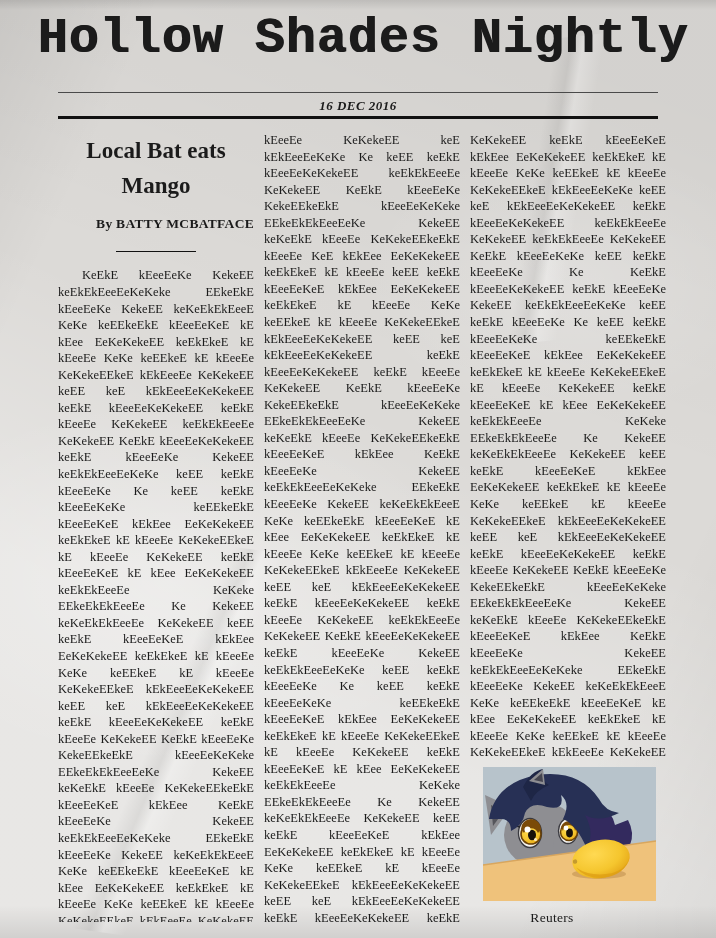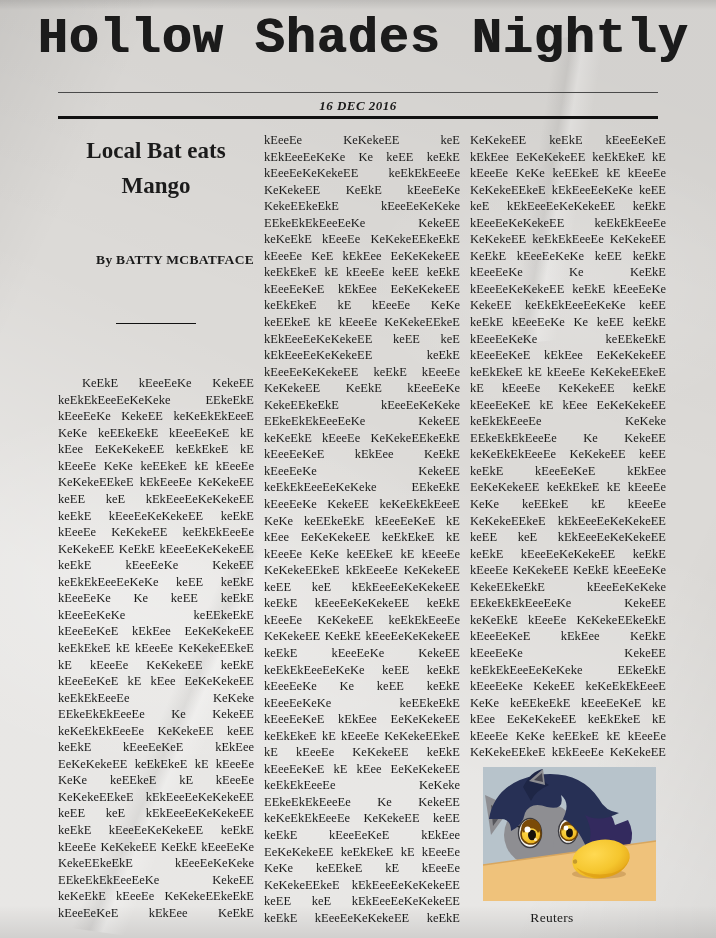--- a/index.html
+++ b/index.html
@@ -32,21 +32,21 @@
     letter-spacing:1px;
     text-shadow:1px 0 0 currentColor;
   }
   .rule-thin{position:absolute;left:58px;width:600px;height:1px;background:#4a4a4a;z-index:2;}
   .rule-thick{position:absolute;left:58px;width:600px;height:3px;background:#111;z-index:2;}
   .dateline{
     position:absolute;left:0;top:98px;width:716px;text-align:center;z-index:2;
     font-style:italic;font-weight:bold;font-size:13px;letter-spacing:.5px;
   }
 
-  .col{position:absolute;top:132px;z-index:2;overflow:hidden;display:flex;flex-direction:column;gap:36px;}
+  .col{position:absolute;top:132px;z-index:2;overflow:hidden;display:flex;flex-direction:column;}
   .col-1{left:58px;width:196px;height:790px;}
   .col-2{left:264px;width:196px;height:790px;}
   .col-3{left:470px;width:196px;height:796px;}
 
   .headline{
     font-weight:bold;font-size:23px;line-height:1.5;text-align:center;margin-top:2px;
   }
   .byline{font-weight:bold;font-size:13.5px;text-align:right;margin-top:13px;letter-spacing:.3px;}
   .byline-rule{width:80px;height:2px;background:#111;margin:19px auto 0 auto;}
 

